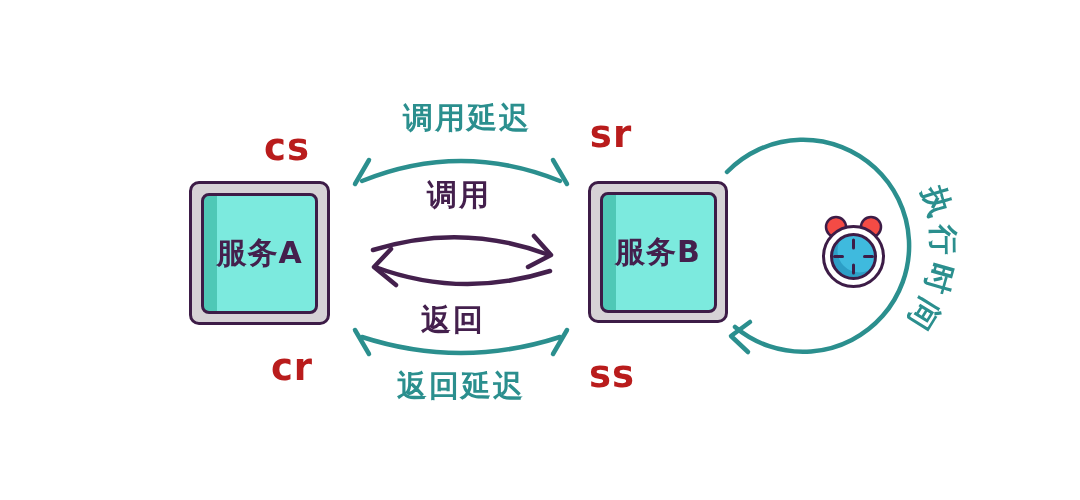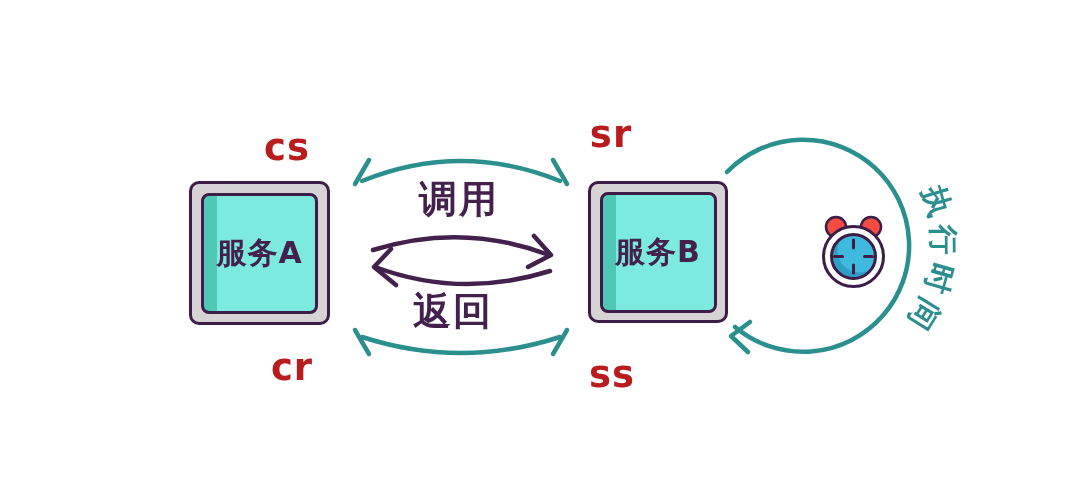--- a/index.html
+++ b/index.html
@@ -13,21 +13,21 @@
   .stage svg.artwork{position:absolute;left:0;top:0;width:1080px;height:500px;}
   .label{
     position:absolute;
     transform:translateX(-50%);
     white-space:nowrap;
     font-weight:700;
     line-height:1;
   }
   .label.coral{color:#b91c1c;font-size:37px;letter-spacing:1px;}
   .label.teal{color:#2b8f8e;font-size:30px;letter-spacing:2px;}
-  .label.purple{color:#44204d;font-size:38px;letter-spacing:2px;}
+  .label.purple{color:#44204d;font-size:30px;letter-spacing:2px;}
   .service-box{
     position:absolute;
     box-sizing:border-box;
     background:#d6d2d6;
     border:3px solid #3d1c47;
     border-radius:10px;
     display:flex;align-items:center;justify-content:center;
   }
   .service-inner{
     box-sizing:border-box;
@@ -104,22 +104,24 @@
         <line x1="864.5" y1="256.5" x2="872.5" y2="256.5"></line>
       </g>
     </g>
   </svg>
 
   <div class="label coral" style="left:287px;top:129px">cs</div>
   <div class="label coral" style="left:611px;top:116px">sr</div>
   <div class="label coral" style="left:292px;top:349px">cr</div>
   <div class="label coral" style="left:612px;top:356px">ss</div>
 
+  <div class="label teal" style="left:467px;top:103px">调用延迟</div>
   <div class="label purple" style="left:459px;top:180px">调用</div>
-  <div class="label purple" style="left:453px;top:292px">返回</div>
+  <div class="label purple" style="left:453px;top:305px">返回</div>
+  <div class="label teal" style="left:461px;top:371px">返回延迟</div>
 
   <div class="service-box" style="left:189px;top:181px;width:141px;height:144px">
     <div class="service-inner">
       <span>服务A</span>
     </div>
   </div>
 
   <div class="service-box" style="left:588px;top:181px;width:140px;height:142px">
     <div class="service-inner">
       <span>服务B</span>

